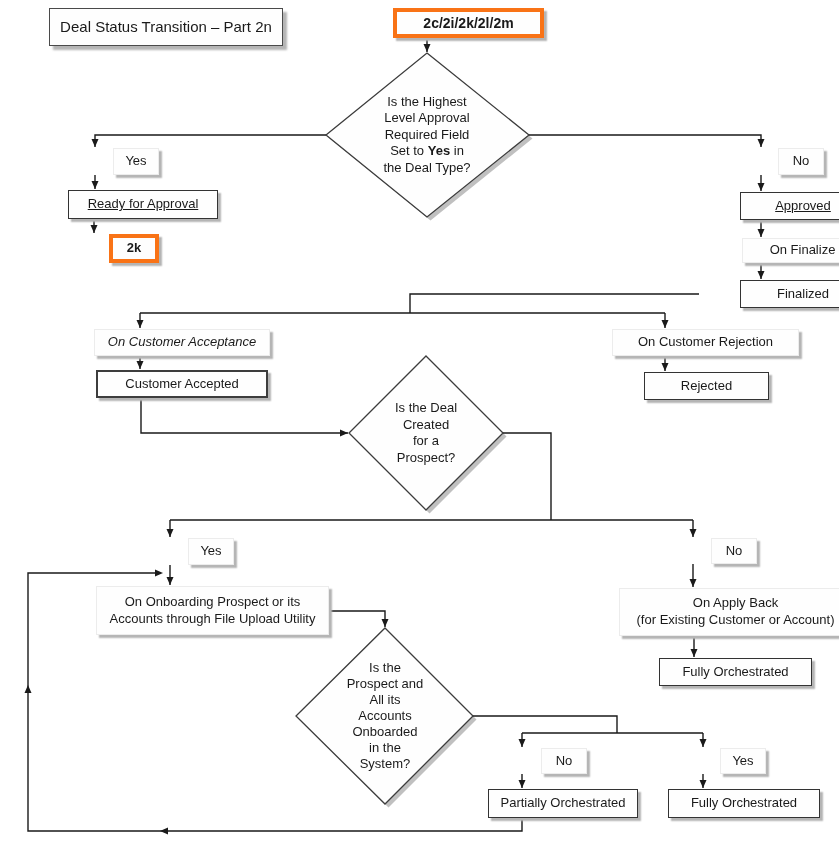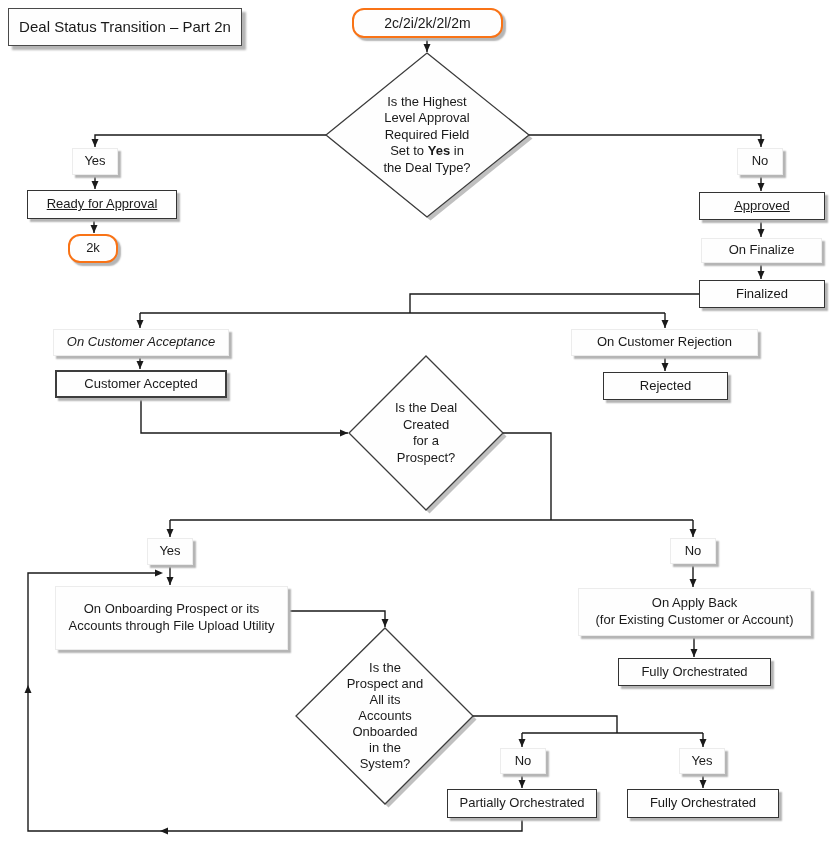--- a/index.html
+++ b/index.html
@@ -4,26 +4,26 @@
 <style>
   html,body{margin:0;padding:0;background:#ffffff;}
   #canvas{
     position:relative;width:839px;height:842px;background:#ffffff;overflow:hidden;
     font-family:"Liberation Sans","DejaVu Sans",sans-serif;color:#1a1a1a;
   }
   #wires{position:absolute;left:0;top:0;width:839px;height:842px;}
   .shape{
     position:absolute;box-sizing:border-box;
     display:flex;align-items:center;justify-content:center;text-align:center;
-    background:#fefefe;font-size:13px;line-height:1.15;white-space:nowrap;
+    background:#fefefe;font-size:13px;line-height:1.15;white-space:nowrap;margin-left:41px;
   }
   .process{border:1.5px solid #333333;box-shadow:3px 3px 1.5px #b5b5b5;}
   .process.heavy{border:2.5px solid #3d3d3d;}
   .evlabel{border:1px solid #ececec;box-shadow:3px 3px 1.5px #b5b5b5;}
-  .terminal{border:2px solid #f97316;border-radius:12px;font-weight:normal;box-shadow:3px 3px 1.5px #b5b5b5;}
+  .terminal{border:4px solid #f97316;border-radius:0;font-weight:bold;box-shadow:3px 3px 1.5px #b5b5b5;}
   .titlebox{border:1.5px solid #4a4a4a;box-shadow:3.5px 3.5px 2px #b5b5b5;font-size:15px;}
   .multiline{white-space:normal;line-height:1.3;}
   .dtext{
     position:absolute;display:flex;flex-direction:column;align-items:center;justify-content:center;
     text-align:left;font-size:13px;line-height:16.5px;
   }
   .dtext span{display:block;}
   .inlinerow span{display:inline;}
   .b{font-weight:bold;}
 </style>
@@ -145,21 +145,21 @@
     <span>Prospect?</span>
   </div>
 
   <div class="shape evlabel" style="left:147px;top:538px;width:46px;height:27px;">
     <span>Yes</span>
   </div>
   <div class="shape evlabel" style="left:670px;top:538px;width:46px;height:26px;">
     <span>No</span>
   </div>
 
-  <div class="shape evlabel multiline" style="left:55px;top:586px;width:233px;height:64px;">
+  <div class="shape evlabel multiline" style="left:55px;top:586px;width:233px;height:49px;">
     <span>
       <span style="display:block;">On Onboarding Prospect or its</span>
       <span style="display:block;">Accounts through File Upload Utility</span>
     </span>
   </div>
 
   <div class="shape evlabel multiline" style="left:578px;top:588px;width:233px;height:48px;">
     <span>
       <span style="display:block;">On Apply Back</span>
       <span style="display:block;">(for Existing Customer or Account)</span>

